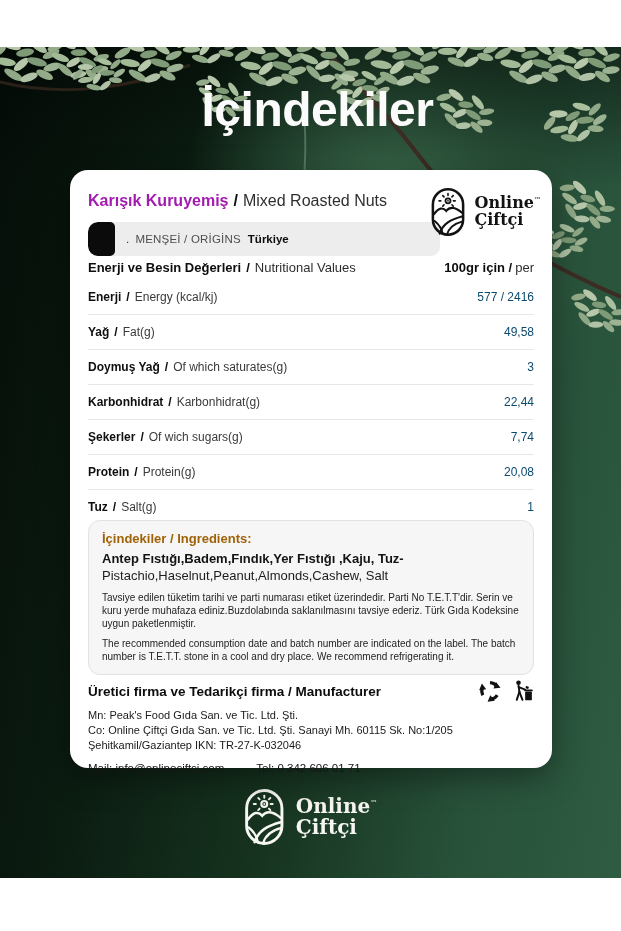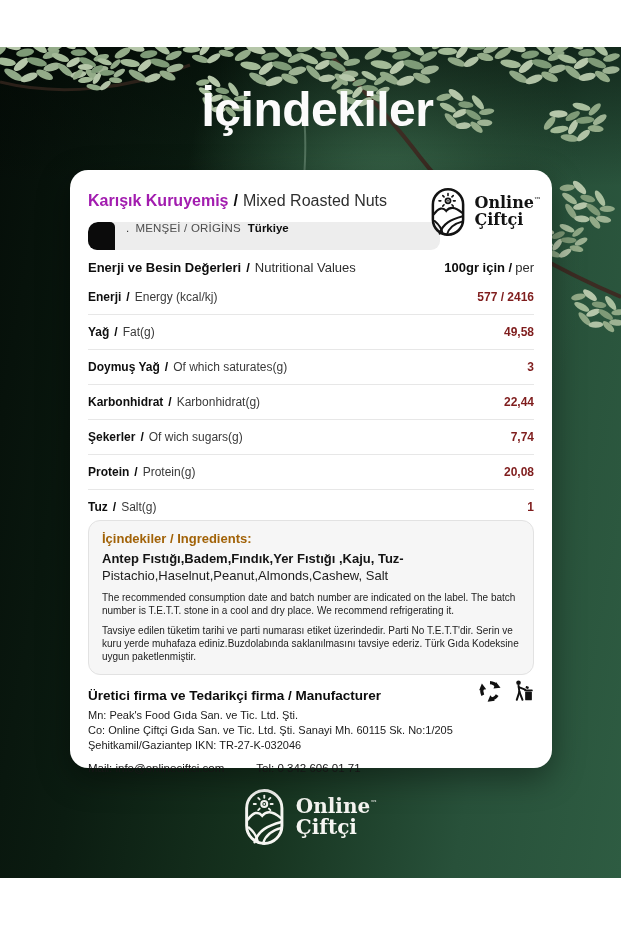--- a/index.html
+++ b/index.html
@@ -26,22 +26,22 @@
     position:absolute;left:70px;top:170px;width:482px;height:598px;z-index:3;
     background:#ffffff;border-radius:18px;box-shadow:0 10px 32px rgba(0,0,0,0.4);
   }
   .slash{font-weight:700;color:#0d0d0d;margin:0 5px;}
 
   .card-title{position:absolute;left:18px;top:22px;font-size:16px;white-space:nowrap;}
   .card-title .t-tr{font-weight:700;color:#a21caf;}
   .card-title .t-en{color:#2f2f2f;}
 
   .origin-bar{
-    position:absolute;left:18px;top:52px;width:352px;height:28px;
-    background:#ededed;border-radius:9px;display:flex;align-items:flex-start;overflow:hidden;
+    position:absolute;left:18px;top:52px;width:352px;height:34px;
+    background:#ededed;border-radius:9px;display:flex;align-items:center;overflow:hidden;
   }
   .origin-tab{width:27px;height:34px;background:#0b0b0b;border-radius:10px 5px 5px 10px;flex:none;}
   .origin-text{margin-left:11px;font-size:11.5px;color:#4e4e4e;letter-spacing:0.2px;}
   .origin-prefix{color:#333333;margin-right:6px;}
   .origin-value{font-weight:700;color:#0d0d0d;margin-left:7px;font-size:11.5px;}
 
   .brand-top{position:absolute;right:10px;top:14px;display:flex;align-items:center;gap:8px;color:#131313;}
   .logo-mark{stroke:currentColor;fill:none;}
   .brand-top .logo-mark{width:36px;height:56px;}
   .brand-text{font-family:"DejaVu Serif","Liberation Serif",serif;font-weight:700;line-height:1.05;}
@@ -51,34 +51,34 @@
   .nutri-head{position:absolute;left:18px;right:18px;top:90px;display:flex;justify-content:space-between;font-size:13px;align-items:baseline;}
   .nh-bold{font-weight:700;color:#0d0d0d;}
   .nh-reg{color:#2e2e2e;}
   .nutri-head .amt .nh-reg{margin-left:3px;}
 
   .nutri-rows{position:absolute;left:18px;right:18px;top:110px;}
   .nrow{height:34px;display:flex;justify-content:space-between;align-items:center;border-bottom:1px solid #e7e7e7;font-size:12px;}
   .nrow:last-child{border-bottom:none;}
   .nl .tr{font-weight:700;color:#0f0f0f;}
   .nl .en{color:#3a3a3a;}
-  .nv{font-weight:700;color:#7f1d1d;}
+  .nv{font-weight:400;color:#0c4a6e;}
 
   .ing-box{
     position:absolute;left:18px;right:18px;top:350px;
     background:#f6f6f6;border:1px solid #e2e2e2;border-radius:12px;padding:10px 13px 11px;
   }
   .ing-head{font-size:13px;font-weight:700;color:#a16207;}
   .ing-list{margin-top:5px;font-size:13px;line-height:1.28;color:#141414;}
   .ing-tr{font-weight:700;}
   .ing-en{color:#1c1c1c;}
   .ing-note{margin-top:7px;font-size:10px;line-height:1.3;color:#1d1d1d;}
 
   .manu{position:absolute;left:18px;right:18px;top:509px;}
-  .manu-head{display:flex;justify-content:space-between;align-items:flex-end;gap:12px;}
+  .manu-head{display:flex;justify-content:space-between;align-items:center;gap:12px;}
   .manu-title{font-size:13.5px;font-weight:700;color:#0c0c0c;}
   .manu-icons{display:flex;gap:9px;align-items:center;}
   .addr{margin-top:5px;font-size:11px;line-height:1.38;color:#1a1a1a;}
   .mailrow{margin-top:8px;font-size:11.5px;color:#161616;display:flex;gap:32px;}
 
   .brand-bottom{
     position:absolute;top:781px;left:50%;transform:translateX(-50%);z-index:2;
     display:flex;align-items:center;gap:11px;color:#f6f6f2;
   }
   .brand-bottom .logo-mark{width:42px;height:72px;}
@@ -204,22 +204,22 @@
       </div>
       <div class="nrow">
         <div class="nl"><span class="tr">Tuz</span><span class="slash">/</span><span class="en">Salt(g)</span></div>
         <div class="nv">1</div>
       </div>
     </div>
 
     <div class="ing-box">
       <div class="ing-head">İçindekiler / Ingredients:</div>
       <div class="ing-list"><span class="ing-tr">Antep Fıstığı,Badem,Fındık,Yer Fıstığı ,Kaju, Tuz-</span><span class="ing-en">Pistachio,Haselnut,Peanut,Almonds,Cashew, Salt</span></div>
+      <div class="ing-note">Tavsiye edilen tüketim tarihi ve parti numarası etiket üzerindedir. Parti No T.E.T.T'dir. Serin ve kuru yerde muhafaza ediniz.Buzdolabında saklanılmasını tavsiye ederiz. Türk Gıda Kodeksine uygun paketlenmiştir.</div>
       <div class="ing-note">The recommended consumption date and batch number are indicated on the label. The batch number is T.E.T.T. stone in a cool and dry place. We recommend refrigerating it.</div>
-      <div class="ing-note">Tavsiye edilen tüketim tarihi ve parti numarası etiket üzerindedir. Parti No T.E.T.T'dir. Serin ve kuru yerde muhafaza ediniz.Buzdolabında saklanılmasını tavsiye ederiz. Türk Gıda Kodeksine uygun paketlenmiştir.</div>
     </div>
 
     <div class="manu">
       <div class="manu-head">
         <div class="manu-title">Üretici firma ve Tedarikçi firma / Manufacturer</div>
         <div class="manu-icons">
           <svg width="24" height="24" viewBox="0 0 26 26" aria-hidden="true">
             <g>
               <g transform="rotate(0 13 13)">
                 <path d="M13,4 A9,9 0 0 1 20.5,8.5" stroke="#111" stroke-width="3.4" fill="none"></path>

